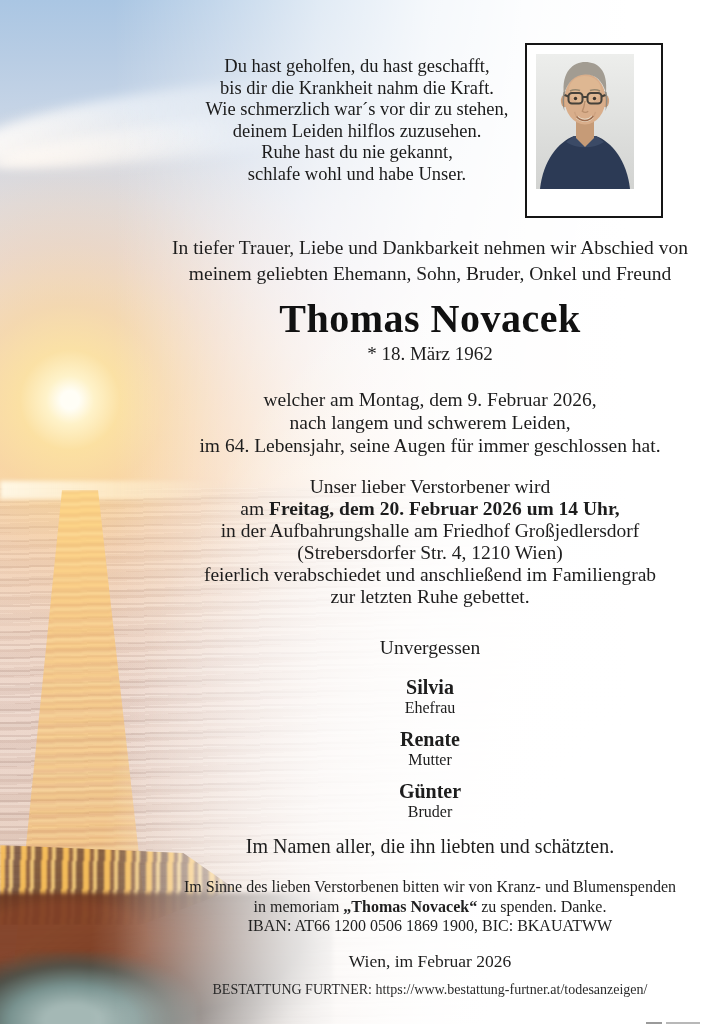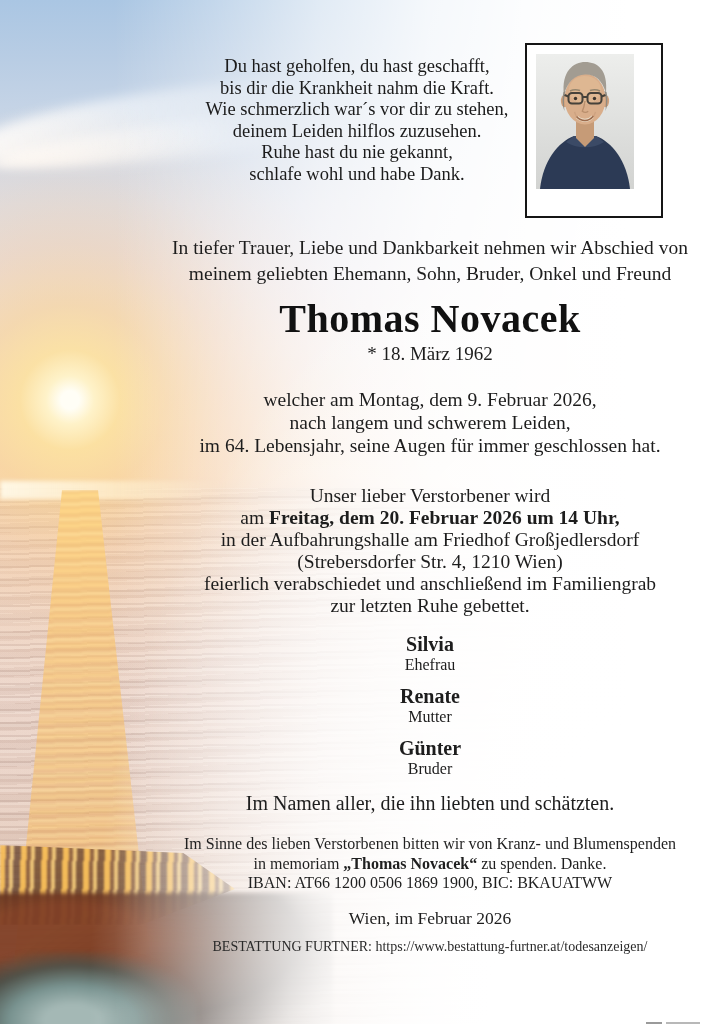--- a/index.html
+++ b/index.html
@@ -98,21 +98,21 @@
   .poem{position:absolute;left:65px;top:56px;width:584px;text-align:center;
         font-size:18.5px;line-height:21.5px;color:#1b1b1b;}
   .photo-frame{position:absolute;left:525px;top:43px;width:116px;height:153px;
         border:2px solid #151515;background:#fff;padding:9px;box-sizing:content-box;}
   .photo{width:98px;height:135px;display:block;}
   .main-col{margin-left:146px;text-align:center;}
   .intro{margin-top:20px;font-size:19.5px;line-height:26px;}
   .deceased-name{margin-top:10px;font-size:40px;font-weight:bold;line-height:44px;letter-spacing:0.5px;color:#111;}
   .birth{margin-top:1px;font-size:19px;line-height:24px;}
   .death{margin-top:22px;font-size:19.5px;line-height:23px;}
-  .funeral{margin-top:28px;font-size:19.5px;line-height:22px;}
+  .funeral{margin-top:19px;font-size:19.5px;line-height:22px;}
   .unforgotten{margin-top:28px;font-size:19.5px;line-height:24px;}
   .mourners{margin-top:16px;}
   .mourner{margin-bottom:11px;}
   .mourner-name{font-size:20px;font-weight:bold;line-height:23px;}
   .mourner-rel{font-size:16px;line-height:18px;}
   .closing{margin-top:12px;font-size:20px;line-height:26px;}
   .donation{margin-top:18px;font-size:16px;line-height:19.5px;color:#1f1f1f;}
   .place-date{margin-top:14px;font-size:17.5px;line-height:22px;}
   .footer-line{margin-top:10px;font-size:14px;line-height:16px;color:#2a2a2a;}
   .b{font-weight:bold;}
@@ -140,21 +140,21 @@
   <div class="layer veil"></div>
 
   <div class="content">
     <div class="top-row">
       <div class="poem">
         <div>Du hast geholfen, du hast geschafft,</div>
         <div>bis dir die Krankheit nahm die Kraft.</div>
         <div>Wie schmerzlich war´s vor dir zu stehen,</div>
         <div>deinem Leiden hilflos zuzusehen.</div>
         <div>Ruhe hast du nie gekannt,</div>
-        <div>schlafe wohl und habe Dank.</div>
+        <div>schlafe wohl und habe Unser.</div>
       </div>
 
       <div class="photo-frame">
         <svg class="photo" viewBox="0 0 98 135" xmlns="http://www.w3.org/2000/svg">
           <defs>
             <linearGradient id="bgg" x1="0" y1="0" x2="0" y2="1">
               <stop offset="0" stop-color="#edeeec"></stop>
               <stop offset="1" stop-color="#d2d3d1"></stop>
             </linearGradient>
           </defs>
@@ -215,20 +215,21 @@
 
       <div class="funeral">
         <div>Unser lieber Verstorbener wird</div>
         <div><span>am </span><span class="b">Freitag, dem 20. Februar 2026 um 14 Uhr,</span></div>
         <div>in der Aufbahrungshalle am Friedhof Großjedlersdorf</div>
         <div>(Strebersdorfer Str. 4, 1210 Wien)</div>
         <div>feierlich verabschiedet und anschließend im Familiengrab</div>
         <div>zur letzten Ruhe gebettet.</div>
       </div>
 
+      <div class="unforgotten">Unvergessen</div>
 
       <div class="mourners">
         <div class="mourner">
           <div class="mourner-name">Silvia</div>
           <div class="mourner-rel">Ehefrau</div>
         </div>
         <div class="mourner">
           <div class="mourner-name">Renate</div>
           <div class="mourner-rel">Mutter</div>
         </div>

